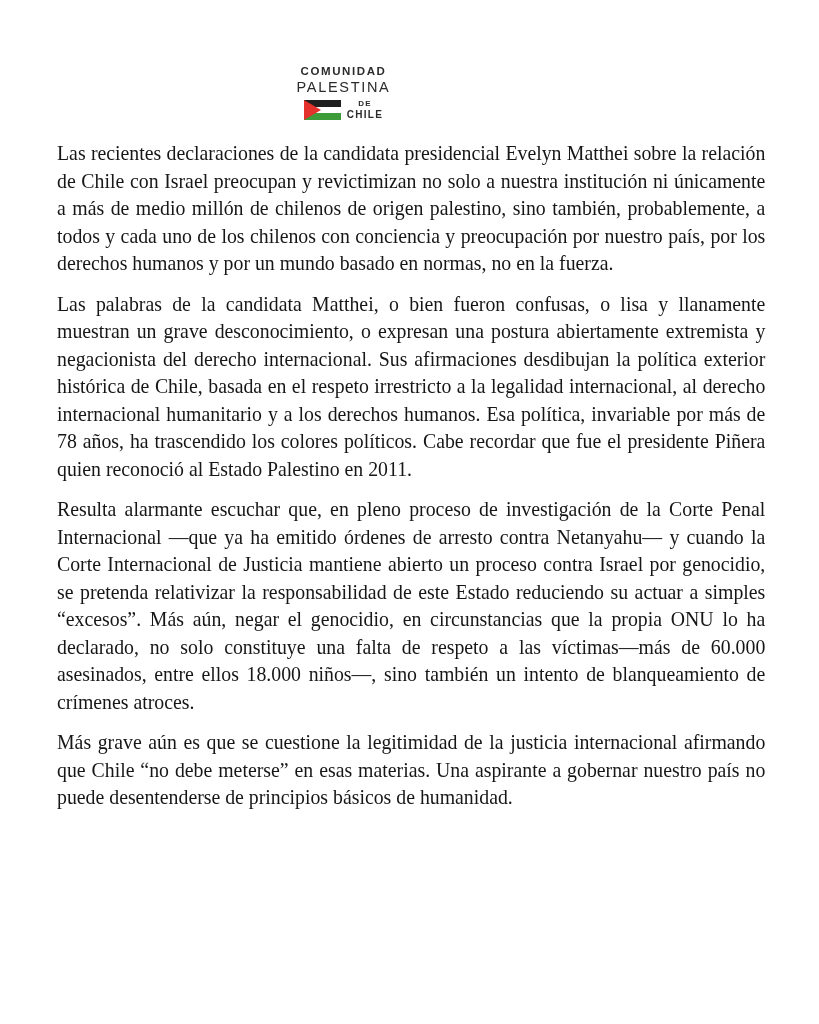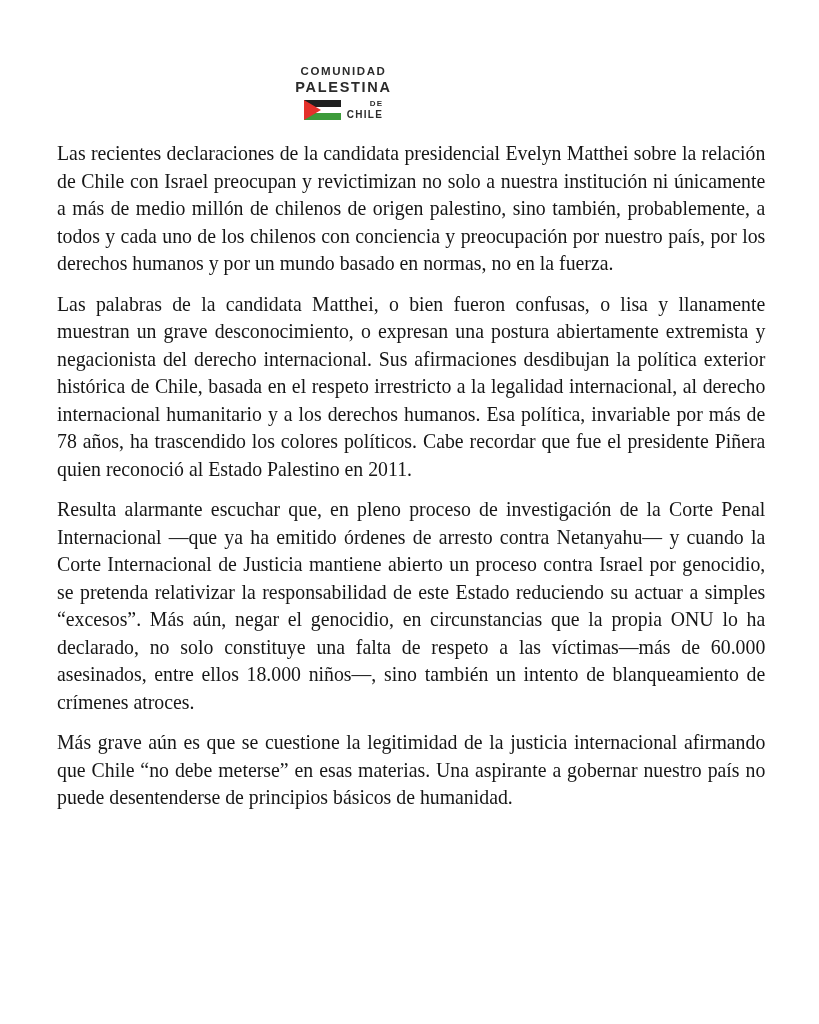--- a/index.html
+++ b/index.html
@@ -30,21 +30,21 @@
     margin-top: 39px;
   }
   .logo-line1 {
     font-size: 11.5px;
     font-weight: 700;
     letter-spacing: 1.6px;
     line-height: 14px;
   }
   .logo-line2 {
     font-size: 14.5px;
-    font-weight: 700;
+    font-weight: 400;
     letter-spacing: 1.7px;
     line-height: 17px;
     margin-top: 1px;
   }
   .logo-bottom {
     display: flex;
     align-items: center;
     margin-top: 3px;
   }
   .flag {
@@ -59,21 +59,21 @@
     left: 0; top: 0;
     width: 0; height: 0;
     border-top: 10px solid transparent;
     border-bottom: 10px solid transparent;
     border-left: 17px solid #e4312b;
   }
   .logo-country {
     margin-left: 6px;
     display: flex;
     flex-direction: column;
-    align-items: flex-end;
+    align-items: center;
   }
   .logo-de {
     font-size: 8px;
     font-weight: 700;
     letter-spacing: 1.2px;
     line-height: 9px;
   }
   .logo-chile {
     font-size: 10px;
     font-weight: 700;

